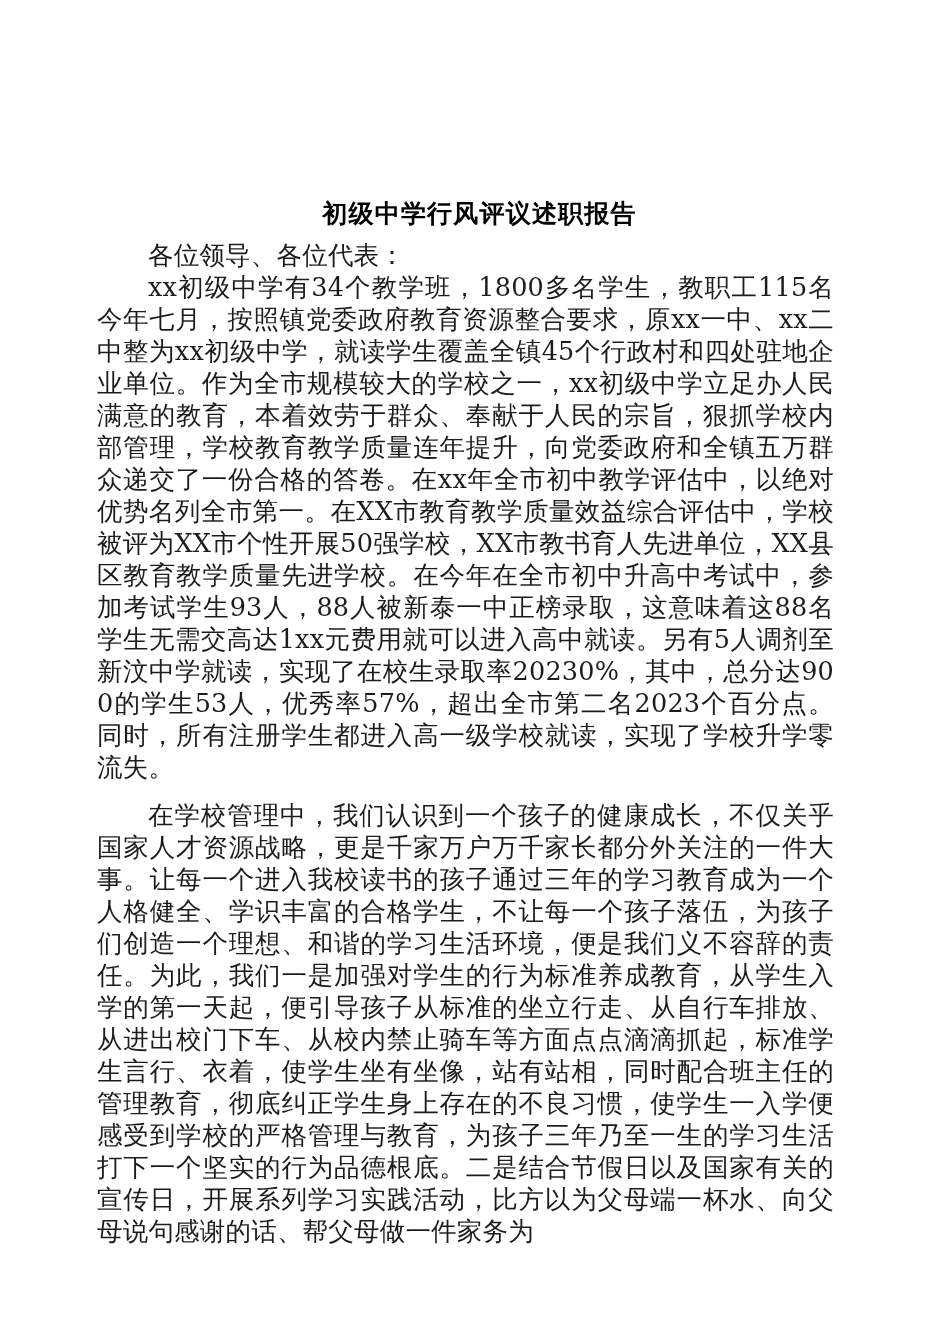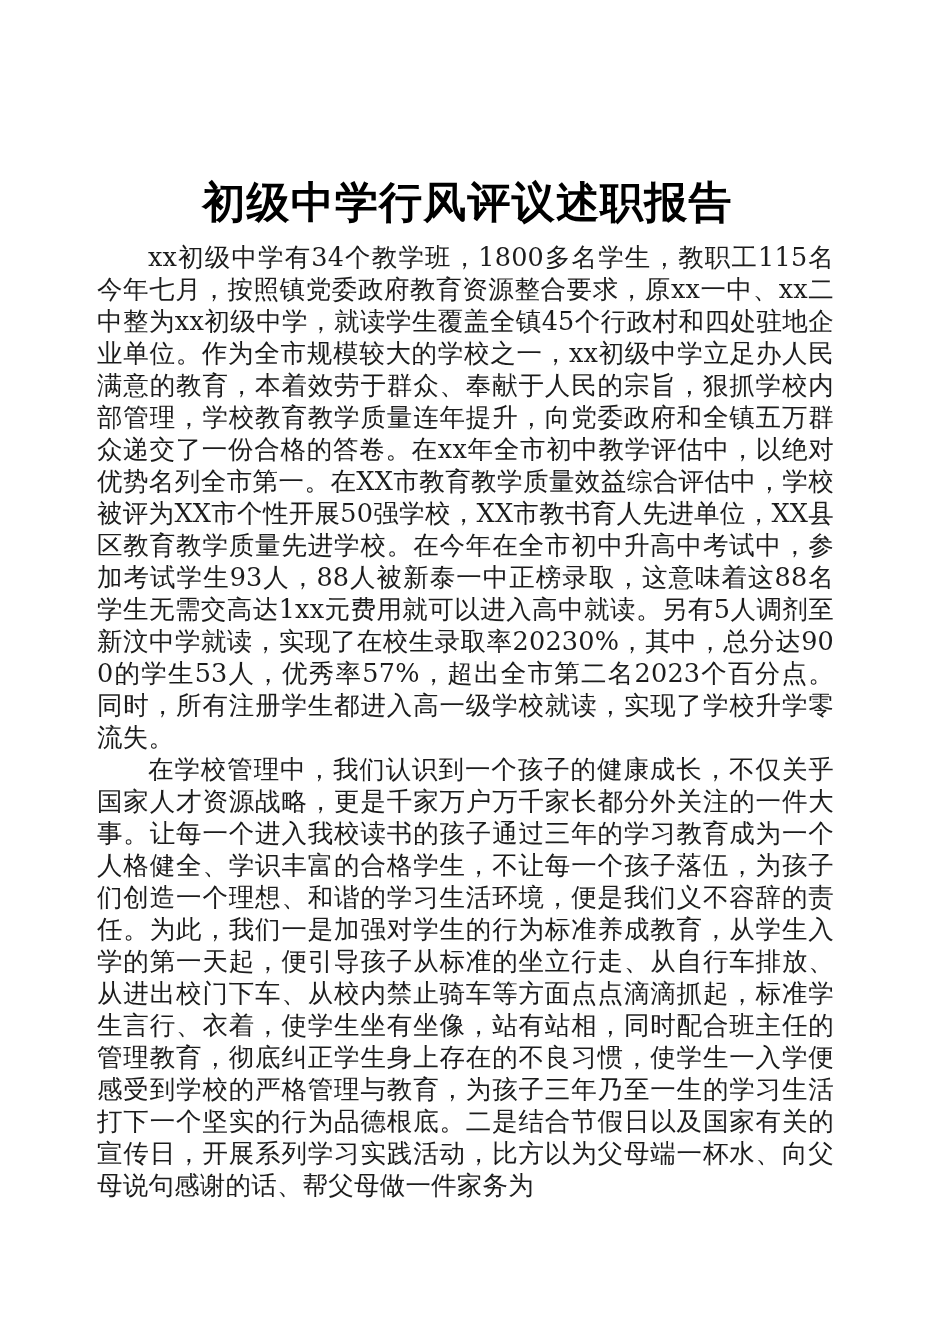--- a/index.html
+++ b/index.html
@@ -17,30 +17,30 @@
     font-family: "DejaVu Serif", "Liberation Serif", serif;
     color: #1a1a1a;
   }
   .doc-body {
     position: absolute;
     left: 97px;
     top: 0;
     width: 737px;
   }
   .doc-title {
-    margin: 2px;
+    margin: 14px;
     padding: 0;
     position: absolute;
     left: 0;
     top: 178px;
     width: 737px;
     text-align: center;
     font-family: "DejaVu Sans", "Liberation Sans", sans-serif;
     font-weight: 700;
-    font-size: 43px;
+    font-size: 25px;
     line-height: 44px;
     letter-spacing: 1.2px;
     color: #000000;
     white-space: nowrap;
   }
   .doc-flow {
     position: absolute;
     left: 0;
     top: 241px;
     width: 737px;
@@ -51,40 +51,41 @@
     font-size: 25.5px;
     line-height: 32px;
     text-align: justify;
     text-align-last: left;
     text-justify: inter-character;
     text-indent: 2em;
     letter-spacing: 0.2px;
     word-break: break-all;
     color: #1c1c1c;
   }
-  .para + .para { margin-top: 0; }
+  .para + .para { margin-top: 16px; }
   .salutation {
     margin: 0;
     padding: 0;
     font-size: 25.5px;
     line-height: 29.6px;
     text-indent: 2em;
     letter-spacing: 0.2px;
     color: #1c1c1c;
   }
 </style>
 </head>
 <body>
 
 <div class="page">
   <div class="doc-body">
 
     <h1 class="doc-title">初级中学行风评议述职报告</h1>
 
     <div class="doc-flow">
+      <p class="salutation">各位领导、各位代表：</p>
 
       <p class="para">xx初级中学有34个教学班，1800多名学生，教职工115名今年七月，按照镇党委政府教育资源整合要求，原xx一中、xx二中整为xx初级中学，就读学生覆盖全镇45个行政村和四处驻地企业单位。作为全市规模较大的学校之一，xx初级中学立足办人民满意的教育，本着效劳于群众、奉献于人民的宗旨，狠抓学校内部管理，学校教育教学质量连年提升，向党委政府和全镇五万群众递交了一份合格的答卷。在xx年全市初中教学评估中，以绝对优势名列全市第一。在XX市教育教学质量效益综合评估中，学校被评为XX市个性开展50强学校，XX市教书育人先进单位，XX县区教育教学质量先进学校。在今年在全市初中升高中考试中，参加考试学生93人，88人被新泰一中正榜录取，这意味着这88名学生无需交高达1xx元费用就可以进入高中就读。另有5人调剂至新汶中学就读，实现了在校生录取率20230%，其中，总分达900的学生53人，优秀率57%，超出全市第二名2023个百分点。同时，所有注册学生都进入高一级学校就读，实现了学校升学零流失。</p>
 
       <p class="para">在学校管理中，我们认识到一个孩子的健康成长，不仅关乎国家人才资源战略，更是千家万户万千家长都分外关注的一件大事。让每一个进入我校读书的孩子通过三年的学习教育成为一个人格健全、学识丰富的合格学生，不让每一个孩子落伍，为孩子们创造一个理想、和谐的学习生活环境，便是我们义不容辞的责任。为此，我们一是加强对学生的行为标准养成教育，从学生入学的第一天起，便引导孩子从标准的坐立行走、从自行车排放、从进出校门下车、从校内禁止骑车等方面点点滴滴抓起，标准学生言行、衣着，使学生坐有坐像，站有站相，同时配合班主任的管理教育，彻底纠正学生身上存在的不良习惯，使学生一入学便感受到学校的严格管理与教育，为孩子三年乃至一生的学习生活打下一个坚实的行为品德根底。二是结合节假日以及国家有关的宣传日，开展系列学习实践活动，比方以为父母端一杯水、向父母说句感谢的话、帮父母做一件家务为</p>
     </div>
 
   </div>
 </div>
 
 </body></html>

